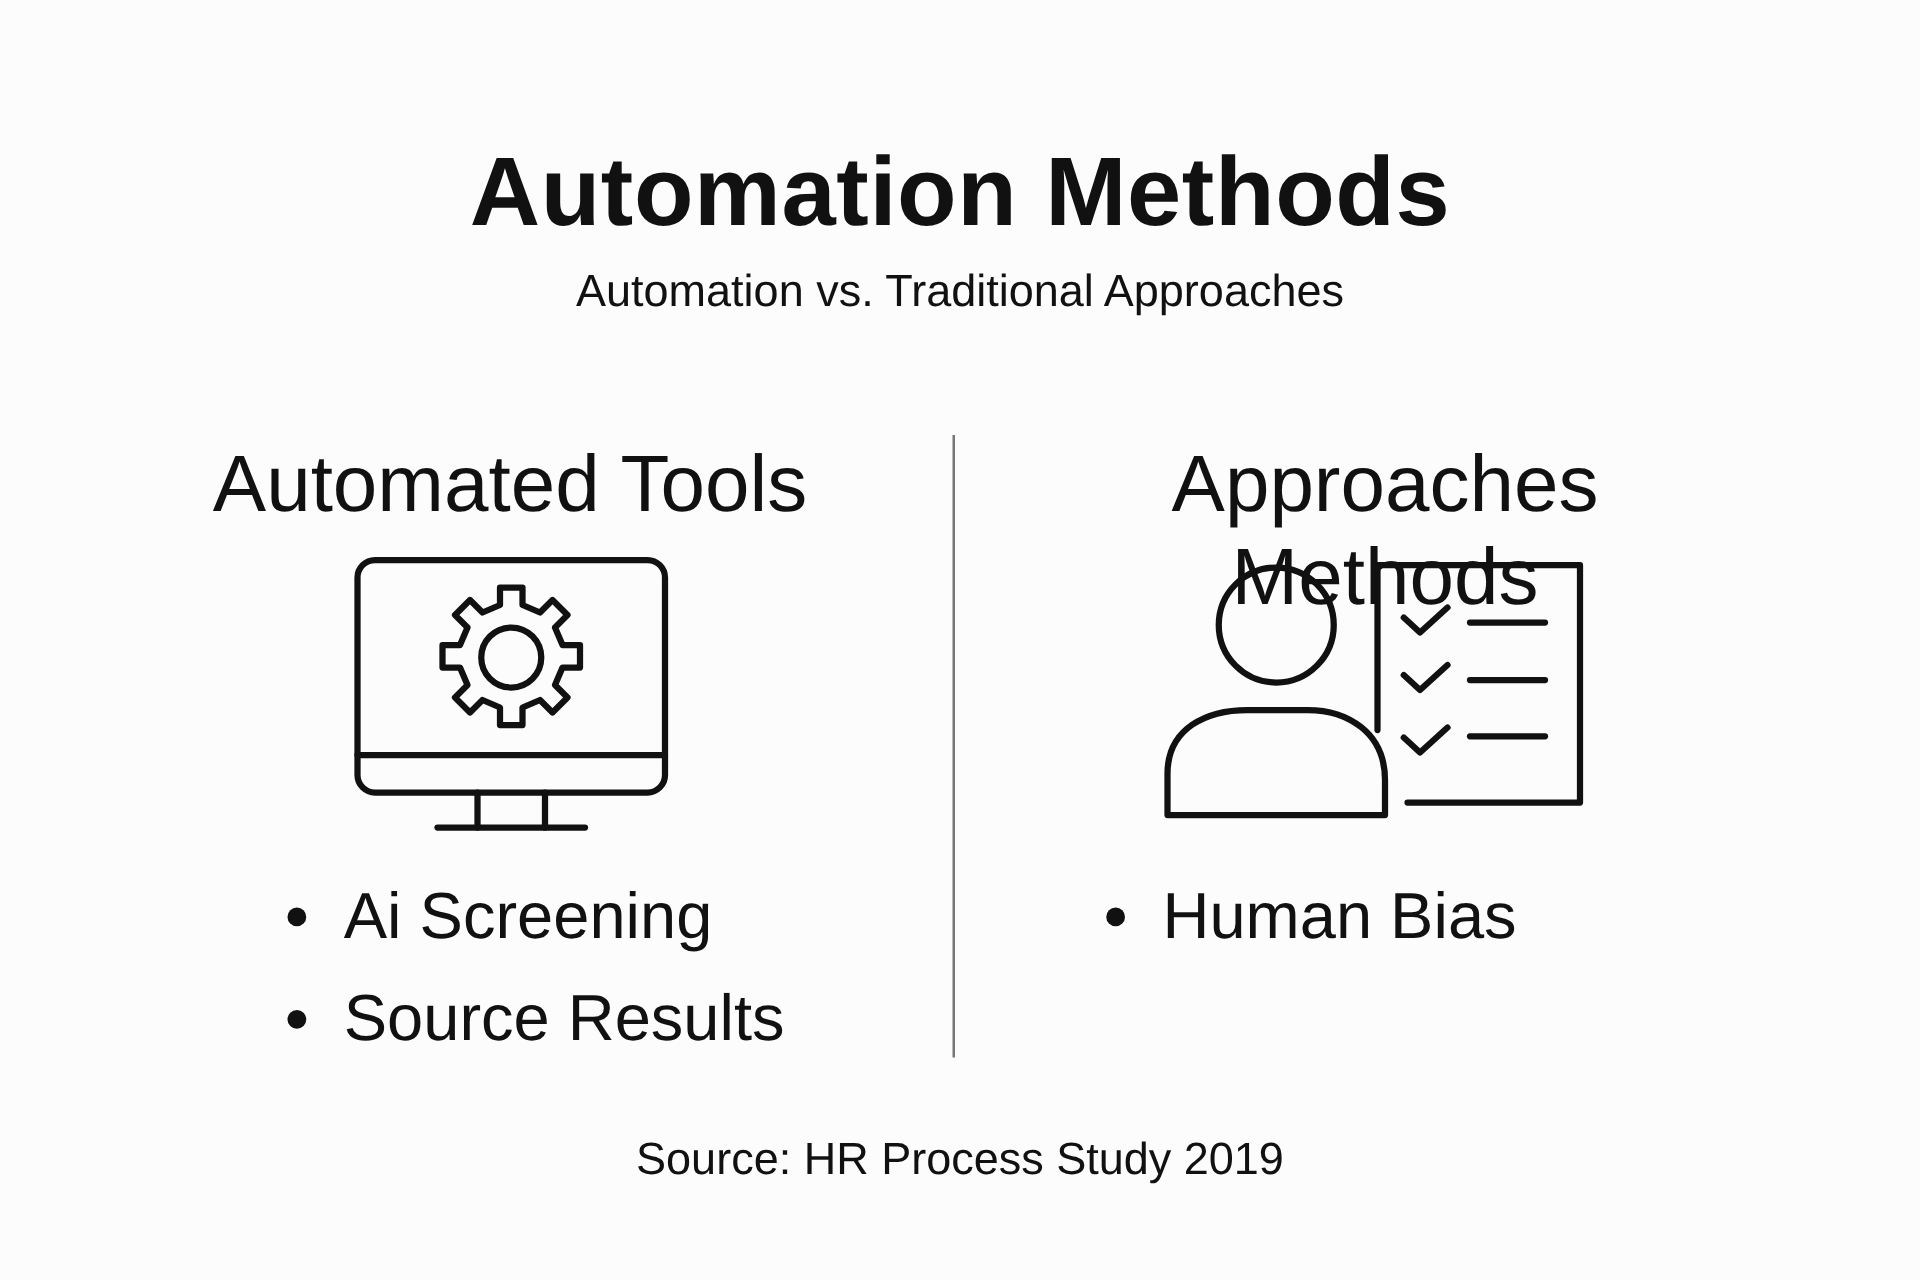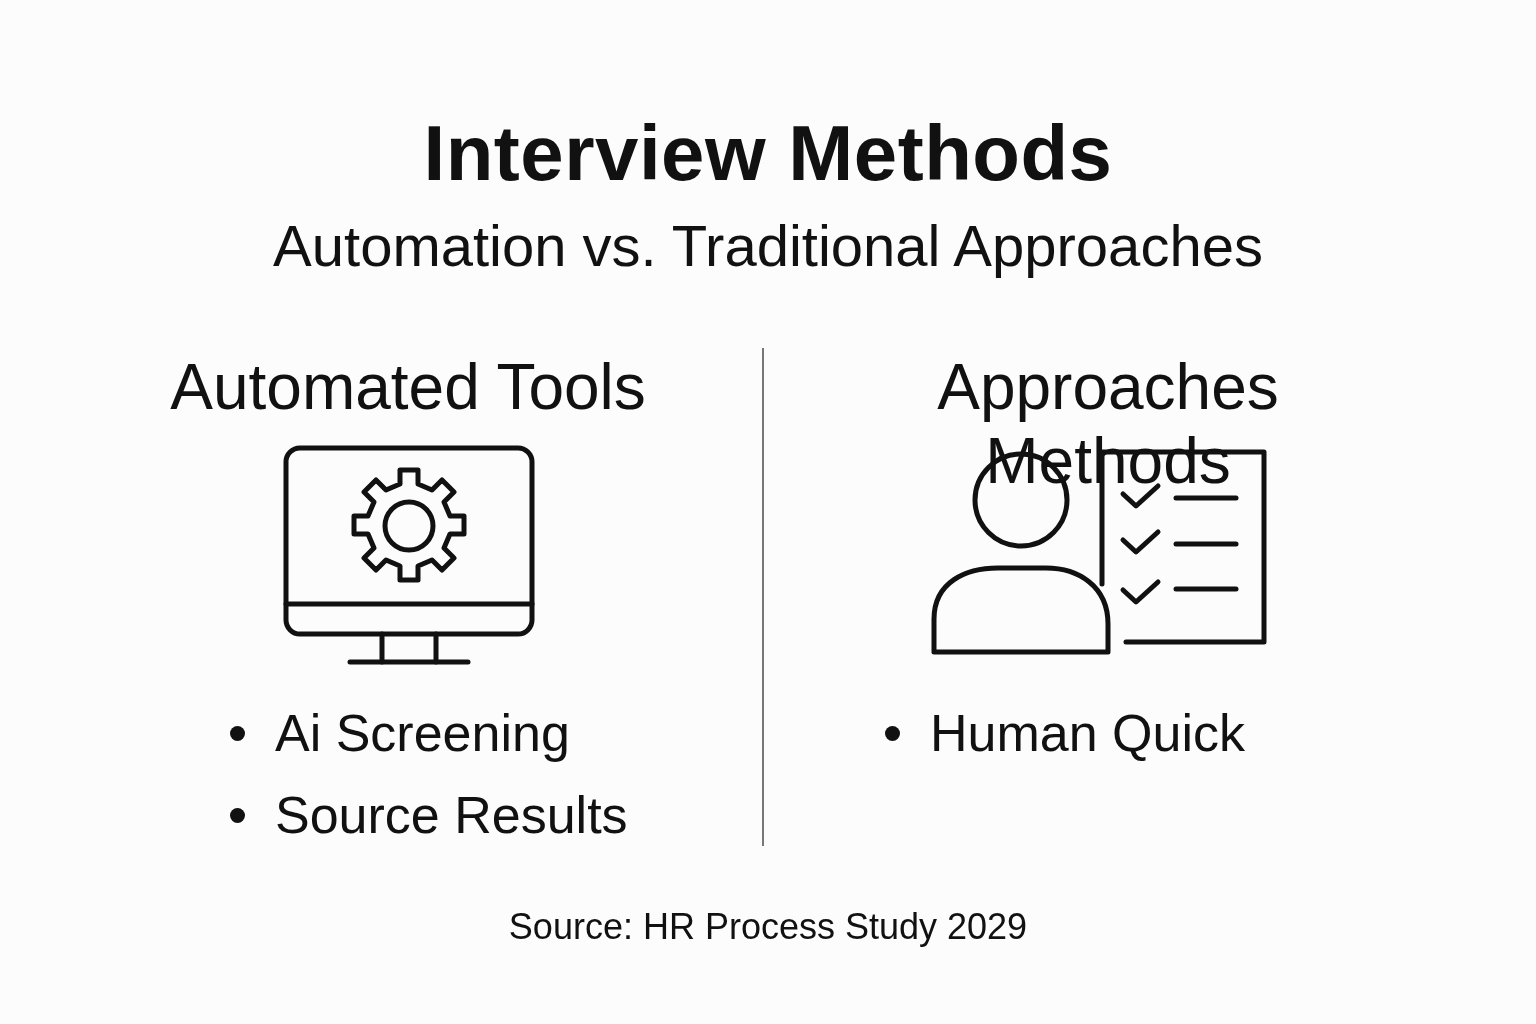--- a/index.html
+++ b/index.html
@@ -6,42 +6,42 @@
   body {
     width: 1536px; height: 1024px; background: #fcfcfc; position: relative; overflow: hidden;
     font-family: "Liberation Sans", "DejaVu Sans", sans-serif; color: #111;
   }
   .title {
     position: absolute; left: 0; width: 1536px; top: 108px; text-align: center;
     font-size: 78px; font-weight: bold; letter-spacing: 0.5px;
   }
   .subtitle {
     position: absolute; left: 0; width: 1536px; top: 212px; text-align: center;
-    font-size: 58px;
+    font-size: 36px;
   }
   .divider {
     position: absolute; left: 762px; top: 348px; width: 2px; height: 498px; background: #777;
   }
   .col-head {
     position: absolute; top: 350px; font-size: 64px; font-weight: normal; text-align: center;
   }
   .col-left { left: 108px; width: 600px; }
   .col-right { left: 808px; width: 600px; }
   .icon { position: absolute; }
   .bullets { position: absolute; margin: 0; padding: 0; list-style: none; }
   .bullets li { font-size: 52px; height: 82px; line-height: 62px; display: flex; align-items: center; text-align: right; }
   .dot { display: inline-block; width: 15px; height: 15px; border-radius: 50%; background: #111; margin-right: 30px; }
   .source {
     position: absolute; left: 0; width: 1536px; top: 906px; text-align: center; font-size: 36px;
   }
 </style>
 </head>
 <body>
 
-<div class="title">Interview Methods</div>
+<div class="title">Automation Methods</div>
 <div class="subtitle">Automation vs. Traditional Approaches</div>
 
 <div class="divider"></div>
 
 <div class="col-head col-left">Automated Tools</div>
 
 <svg class="icon" style="left:280px; top:442px;" width="260" height="228" viewBox="0 0 260 228">
   <g fill="none" stroke="#111" stroke-width="5" stroke-linejoin="round" stroke-linecap="round">
     <rect x="6" y="6" width="246" height="186" rx="14"></rect>
     <line x1="6" y1="162" x2="252" y2="162"></line>
@@ -76,17 +76,17 @@
     <polyline points="197,96 210,108 232,88"></polyline>
     <line x1="250" y1="100" x2="310" y2="100"></line>
     <polyline points="197,146 210,158 232,138"></polyline>
     <line x1="250" y1="145" x2="310" y2="145"></line>
   </g>
 </svg>
 
 <ul class="bullets" style="left:885px; top:692px;">
   <li>
       <span class="dot"></span>
-      <span>Human Quick</span>
+      <span>Human Bias</span>
     </li>
 </ul>
 
-<div class="source">Source: HR Process Study 2029</div>
+<div class="source">Source: HR Process Study 2019</div>
 
 </body></html>

